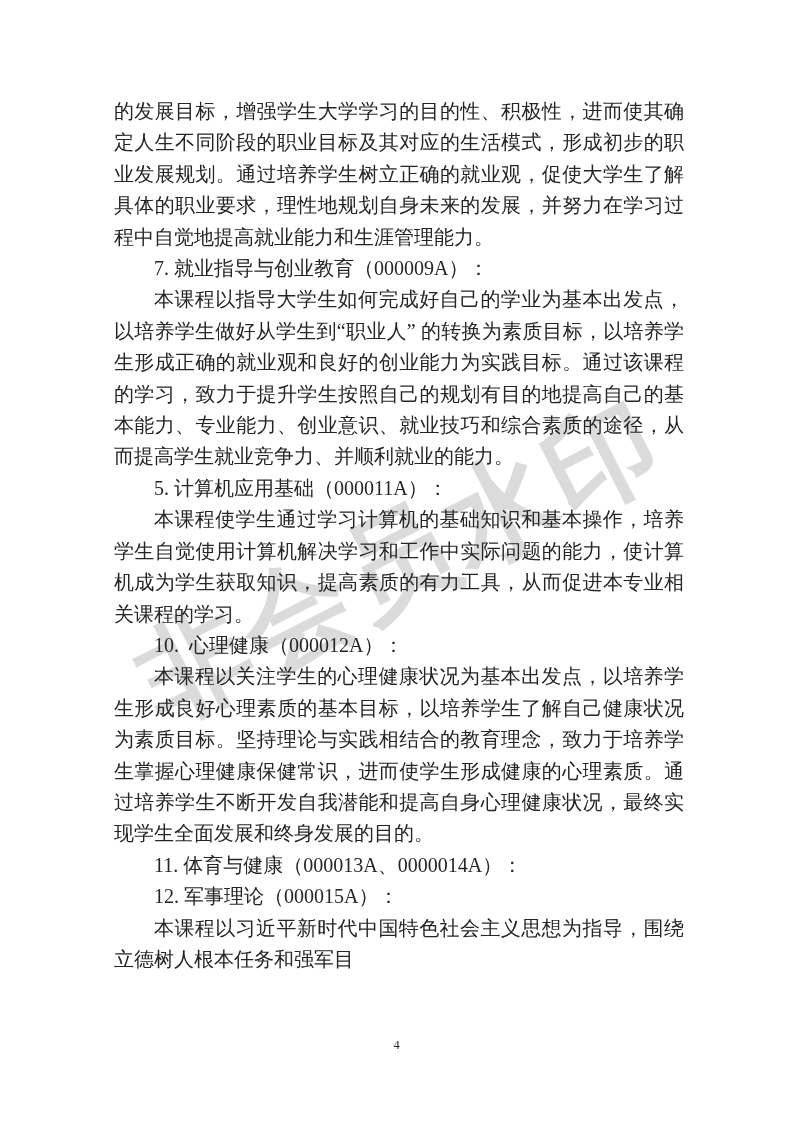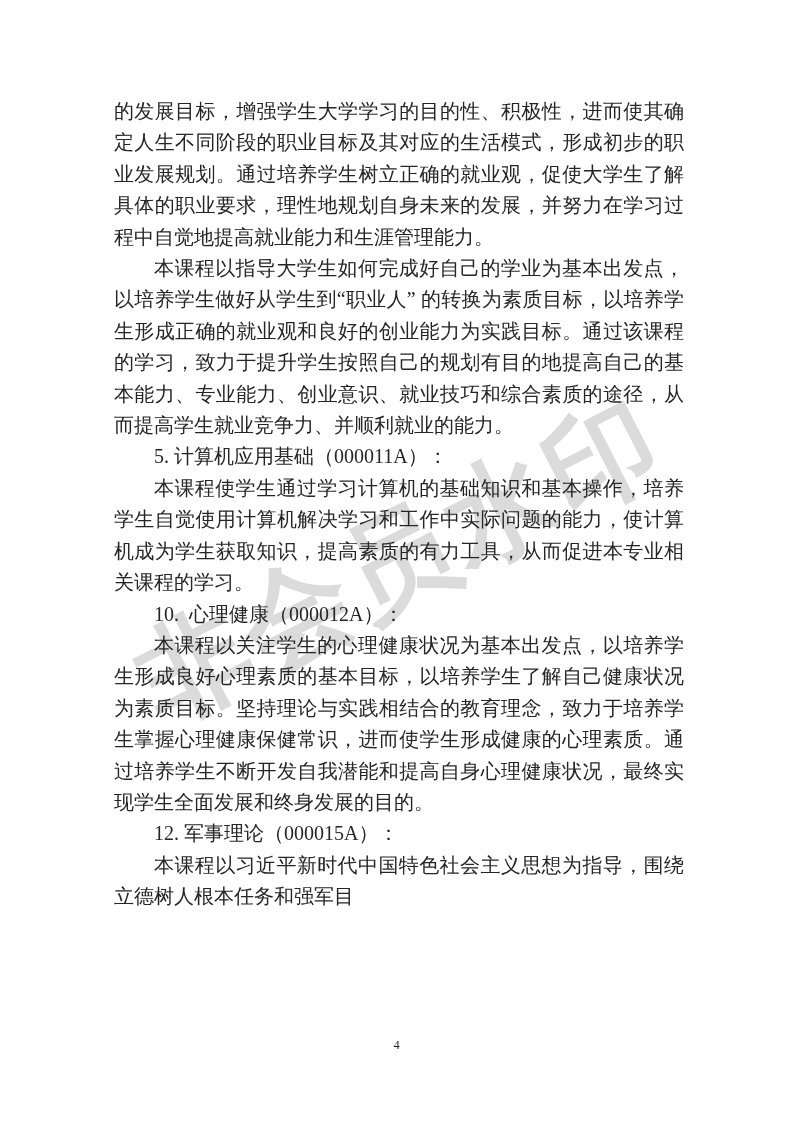--- a/index.html
+++ b/index.html
@@ -63,23 +63,25 @@
   }
 </style>
 </head>
 <body>
 
 <div class="page">
   <div class="watermark">非会员水印</div>
 
   <main class="content" id="paragraphs">
       <p class="para-continuation">的发展目标，增强学生大学学习的目的性、积极性，进而使其确定人生不同阶段的职业目标及其对应的生活模式，形成初步的职业发展规划。通过培养学生树立正确的就业观，促使大学生了解具体的职业要求，理性地规划自身未来的发展，并努力在学习过程中自觉地提高就业能力和生涯管理能力。</p>
+      <p class="para-heading">7. 就业指导与创业教育（000009A）：</p>
       <p class="para-body">本课程以指导大学生如何完成好自己的学业为基本出发点，以培养学生做好从学生到“职业人” 的转换为素质目标，以培养学生形成正确的就业观和良好的创业能力为实践目标。通过该课程的学习，致力于提升学生按照自己的规划有目的地提高自己的基本能力、专业能力、创业意识、就业技巧和综合素质的途径，从而提高学生就业竞争力、并顺利就业的能力。</p>
       <p class="para-heading">5. 计算机应用基础（000011A）：</p>
       <p class="para-body">本课程使学生通过学习计算机的基础知识和基本操作，培养学生自觉使用计算机解决学习和工作中实际问题的能力，使计算机成为学生获取知识，提高素质的有力工具，从而促进本专业相关课程的学习。</p>
       <p class="para-heading">10.  心理健康（000012A）：</p>
       <p class="para-body">本课程以关注学生的心理健康状况为基本出发点，以培养学生形成良好心理素质的基本目标，以培养学生了解自己健康状况为素质目标。坚持理论与实践相结合的教育理念，致力于培养学生掌握心理健康保健常识，进而使学生形成健康的心理素质。通过培养学生不断开发自我潜能和提高自身心理健康状况，最终实现学生全面发展和终身发展的目的。</p>
+      <p class="para-heading">11. 体育与健康（000013A、0000014A）：</p>
       <p class="para-heading">12. 军事理论（000015A）：</p>
       <p class="para-body">本课程以习近平新时代中国特色社会主义思想为指导，围绕立德树人根本任务和强军目</p>
     </main>
 
   <div class="page-number">4</div>
 </div>
 
 </body></html>

